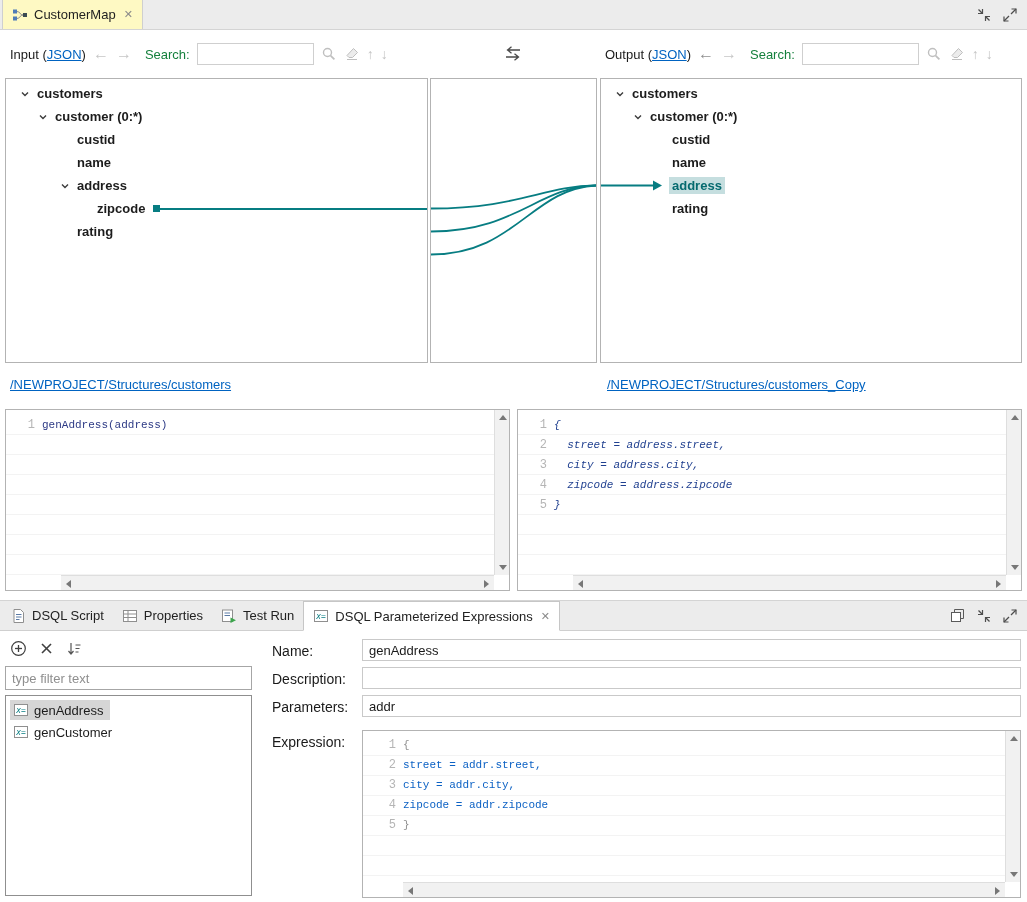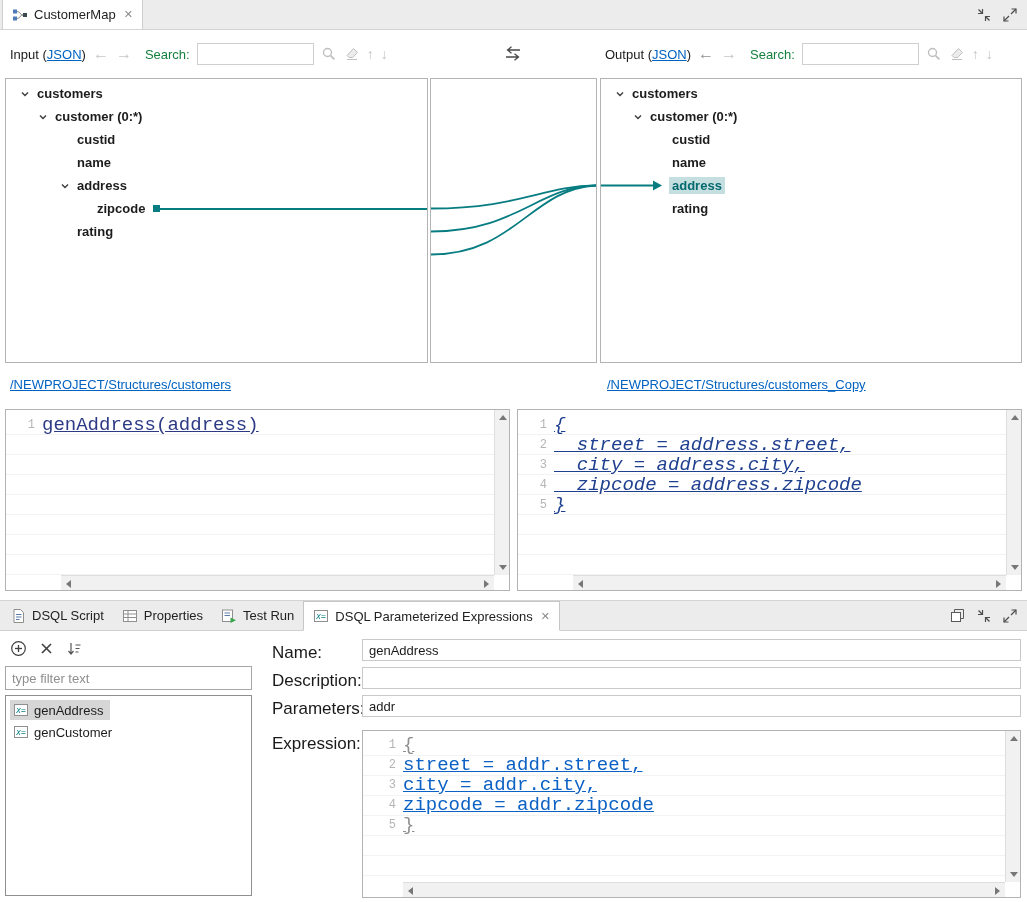--- a/index.html
+++ b/index.html
@@ -16,21 +16,21 @@
 
   
   .editor-tabbar {
     position:absolute; left:0; top:0; width:1027px; height:30px;
     background:#ececec; border-bottom:1px solid #d4d4d4;
     display:flex; align-items:stretch;
   }
   .editor-tab {
     margin-left:2px; padding:0 9px;
     display:flex; align-items:center; gap:6px;
-    background:#ffffff; border-left:1px solid #cfcfcf; border-right:1px solid #cfcfcf;
+    background:#fef9c3; border-left:1px solid #cfcfcf; border-right:1px solid #cfcfcf;
     font-size:13px; color:#222;
   }
   .tab-close { color:#8a8a8a; font-size:11px; margin-left:2px; cursor:pointer; }
   .tabbar-actions { margin-left:auto; display:flex; align-items:center; gap:12px; padding-right:10px; }
 
   
   .map-toolbar { position:absolute; left:0; top:31px; width:1027px; height:46px; background:#fff; }
   .tb-group { position:absolute; top:0; height:46px; display:flex; align-items:center; gap:7px; }
   .tb-left { left:10px; }
   .tb-right { left:605px; }
@@ -82,21 +82,21 @@
   .lined {
     background-image: repeating-linear-gradient(to bottom, transparent 0, transparent 19px, #f3f3f3 19px, #f3f3f3 20px);
     background-position: 0 5px;
   }
   .code-line { height:20px; display:flex; align-items:center; }
   .gutter-num {
     flex:none; width:36px; text-align:right; padding-right:7px;
     color:#b5b5b5; font-family:"Liberation Mono",monospace; font-size:12px;
   }
   .g40 .gutter-num { width:40px; }
-  .code { font-family:"Liberation Mono",monospace; font-size:19px; white-space:pre;text-decoration:underline; }
+  .code { font-family:"Liberation Mono",monospace; font-size:11px; white-space:pre; }
   .codeA { color:var(--codeLeft,#2d3a85); }
   .codeB { color:var(--codeRight,#1f3f8f); font-style:italic; }
   .codeC { color:var(--codeBottom,#0b61c4); }
   .dim   { color:var(--dim,#8f8f8f) !important; }
 
   
   .vscroll {
     position:absolute; top:0; right:0; bottom:15px; width:15px;
     background:#f1f1f1; border-left:1px solid #dedede;
     display:flex; flex-direction:column; justify-content:space-between;
@@ -132,21 +132,21 @@
     position:absolute; left:5px; top:666px; width:247px; height:24px;
     border:1px solid #a6a6a6; font-family:"Liberation Sans",sans-serif; font-size:13px; padding:0 6px; outline:none; color:#1a1a1a;
   }
   .filter-input::placeholder { color:#8f8f8f; }
   .expr-list { position:absolute; left:5px; top:695px; width:247px; height:201px; border:1px solid #8f8f8f; background:#fff; padding-top:3px; }
   .list-item { height:22px; display:flex; align-items:center; padding-left:4px; cursor:pointer; }
   .sel-wrap { display:inline-flex; align-items:center; gap:5px; padding:2px 7px 2px 3px; }
   .list-item.selected .sel-wrap { background:var(--selectedItemBg,#d6d6d6); }
   .li-label { font-size:13px; color:#1c1c1c; }
 
-  .form-label { position:absolute; left:272px; font-size:17px; color:#1a1a1a; }
+  .form-label { position:absolute; left:272px; font-size:14px; color:#1a1a1a; }
   .form-input {
     position:absolute; left:362px; width:659px; height:22px;
     border:1px solid #c9c9c9; font-family:"Liberation Sans",sans-serif; font-size:13px; padding:0 6px; color:#1a1a1a; outline:none;
   }
   .expr-editor { position:absolute; left:362px; top:730px; width:659px; height:168px; border:1px solid #b3b3b3; background:#fff; }
   .expr-editor .editor-body { padding-top:4px; }
 </style>
 </head>
 <body>
 

